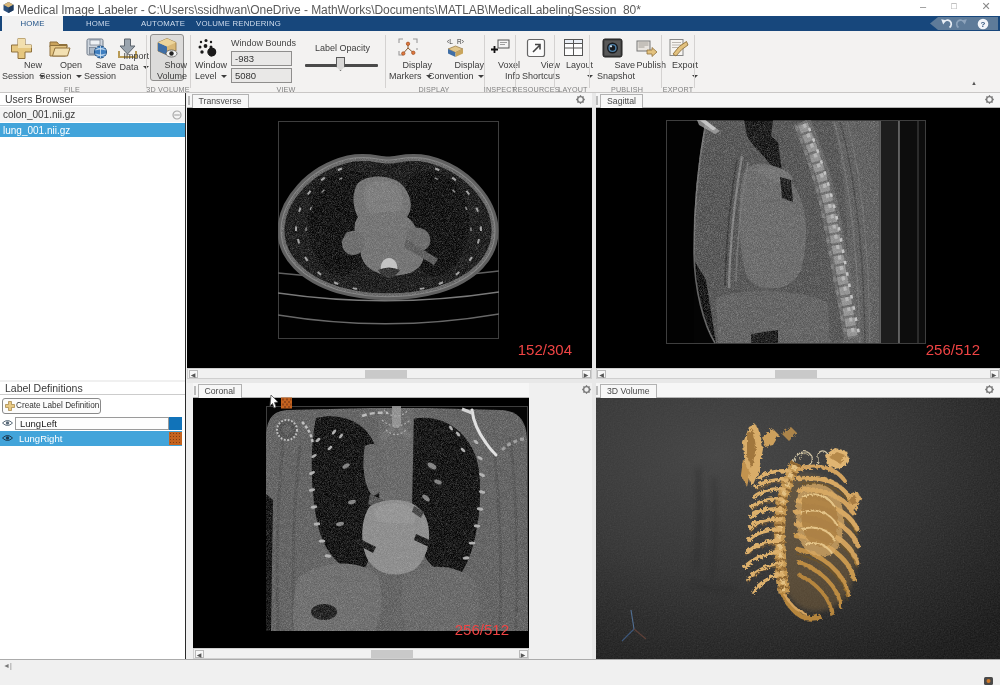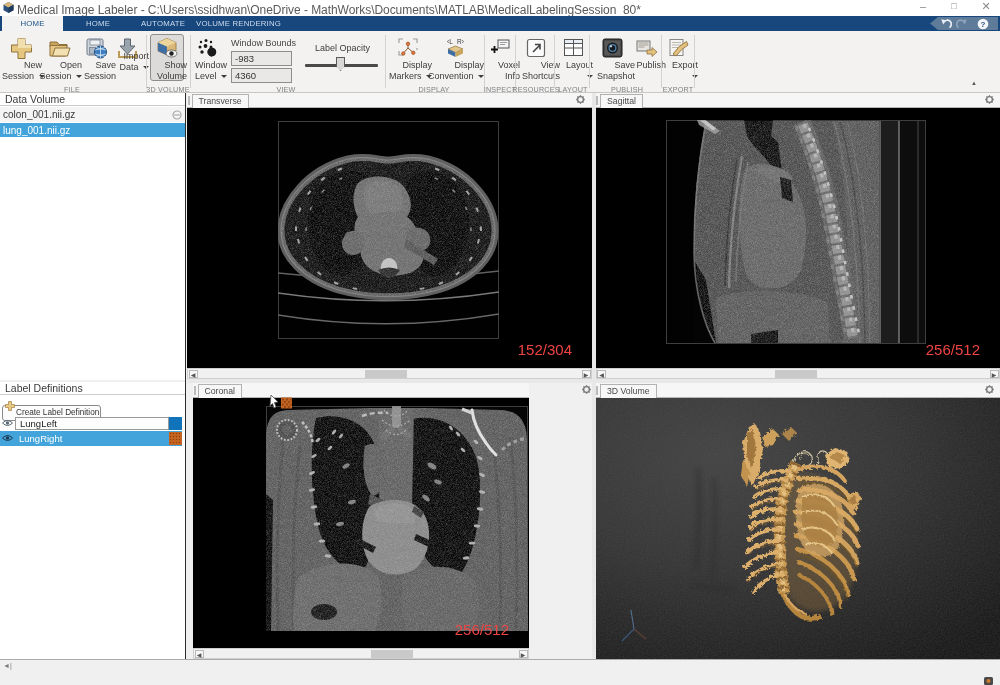--- a/index.html
+++ b/index.html
@@ -128,21 +128,21 @@
           <circle cx="15" cy="10" r="1.5"></circle>
         <circle cx="6" cy="15" r="1.7"></circle>
           <circle cx="16" ccy="15" cy="15" r="4.2"></circle>
       </g>
       <path d="M16 10.8 a4.2 4.2 0 0 1 0 8.4 z" fill="#1a1a1a"></path>
       <path d="M16 19.2 a4.2 4.2 0 0 1 0 -8.4" fill="none" stroke="#1a1a1a" stroke-width="1"></path>
     </svg>
     <div class="tslabel" style="top:29px;left:187px;width:40px">Window<br>Level <span class="caret"></span></div>
     <div class="tslabel" style="top:7px;left:231px;width:62px;color:#444">Window Bounds</div>
     <div class="abs" style="top:20px;left:231px;width:61px;height:15px;background:#e9e8e7;border:1px solid #8f8e8d;font-size:9.5px;color:#333;line-height:13px;padding-left:3px">-983</div>
-    <div class="abs" style="top:37px;left:231px;width:61px;height:15px;background:#e9e8e7;border:1px solid #8f8e8d;font-size:9.5px;color:#333;line-height:13px;padding-left:3px">4360</div>
+    <div class="abs" style="top:37px;left:231px;width:61px;height:15px;background:#e9e8e7;border:1px solid #8f8e8d;font-size:9.5px;color:#333;line-height:13px;padding-left:3px">5080</div>
     <div class="tslabel" style="top:12px;left:304px;width:66px">Label Opacity</div>
     <div class="abs" style="top:33px;left:305px;width:73px;height:2.5px;background:#4a4a4a;border-radius:1px"></div>
     <div class="abs" style="top:26px;left:336px;width:9px;height:14px;background:#d9d8d7;border:1px solid #5a5a5a;clip-path:polygon(0 0,100% 0,100% 68%,50% 100%,0 68%)"></div>
     <div class="tsgroup" style="left:253px;width:66px">VIEW</div>
     <div class="tssep" style="left:385px"></div>
 
     <svg class="tsicon" style="left:397px" width="23" height="23" viewBox="0 0 23 23">
       <path d="M2 6 V2 h4 M16 2 h4 v4 M2 14 v4 h4 M20 11 v2" fill="none" stroke="#9a9a9a" stroke-width="1.1"></path>
       <path d="M11 7.5 v3.5 M11 11 l-4 4.5 M11 11 l4.5 4" stroke="#8a5a30" stroke-width="1" fill="none"></path>
       <circle cx="11" cy="6.8" r="1.7" fill="#e07840" stroke="#9c4a1a" stroke-width="0.7"></circle>
@@ -209,32 +209,32 @@
       <path d="M5 5.5 h9 M5 8 h9 M5 10.5 h6" stroke="#b5b0a9" stroke-width="0.9"></path>
       <path d="M6 17 Q12 8 19.5 4.5 L21 8 Q14 12 9 19 Z" fill="#e3c27f" stroke="#8f713c" stroke-width="0.9"></path>
     </svg>
     <div class="tslabel" style="top:29px;left:658px;width:40px">Export<br><span class="caret"></span></div>
     <div class="tsgroup" style="left:646px;width:64px">EXPORT</div>
     <div class="tssep" style="left:694px"></div>
     <div class="abs" style="top:49px;left:971px;width:10px;height:8px;font-size:6px;color:#555">▲</div>
   </div>
 
   <div id="leftpanel" class="abs">
-    <div class="panelheader" style="top:0">Data Volume</div>
+    <div class="panelheader" style="top:0">Users Browser</div>
     <div id="row-colon">colon_001.nii.gz
       <svg class="abs" style="top:3px;left:172px" width="10" height="10" viewBox="0 0 10 10">
           <circle cx="5" cy="5" r="4" fill="none" stroke="#a9a9a9" stroke-width="1.2"></circle>
           <line x1="2.2" y1="5" x2="7.8" y2="5" stroke="#a9a9a9" stroke-width="1.2"></line>
         </svg>
     </div>
     <div id="row-lung">lung_001.nii.gz</div>
     <div class="abs" style="top:287px;left:0;width:185px;height:2px;background:#f0f0f0"></div>
     <div class="panelheader" style="top:289px">Label Definitions</div>
 
-    <div class="abs" style="top:312px;left:2px;width:99px;height:16px;border:1px solid #8a8a8a;border-radius:3px;background:#fcfcfc;font-size:8.2px;color:#333;line-height:14px;padding-left:13px;white-space:nowrap">Create Label Definition</div>
+    <div class="abs" style="top:305px;left:2px;width:99px;height:16px;border:1px solid #8a8a8a;border-radius:3px;background:#fcfcfc;font-size:8.2px;color:#333;line-height:14px;padding-left:13px;white-space:nowrap">Create Label Definition</div>
     <svg class="abs" style="top:308px;left:5px" width="10" height="10" viewBox="0 0 10 10">
         <path d="M3.5 0.5 h3 v3 h3 v3 h-3 v3 h-3 v-3 h-3 v-3 h3 z" fill="#e8c984" stroke="#a08040" stroke-width="0.7"></path>
       </svg>
 
     <div class="abs" style="top:324px;left:15px;width:154px;height:13px;background:#fdfdfd;border:1px solid #9a9a9a;font-size:9.5px;color:#222;line-height:12px;padding-left:4px">LungLeft</div>
     <div class="abs" style="top:324px;left:169px;width:13px;height:13px;background:#1173b9"></div>
     <svg class="abs" style="top:326px;left:2px" width="11" height="8" viewBox="0 0 11 8">
         <path d="M0.5 4 Q5.5 -1 10.5 4 Q5.5 9 0.5 4 Z" fill="none" stroke="#5a6b7a" stroke-width="1"></path>
         <circle cx="5.5" cy="4" r="1.7" fill="#5a6b7a"></circle>
       </svg>

